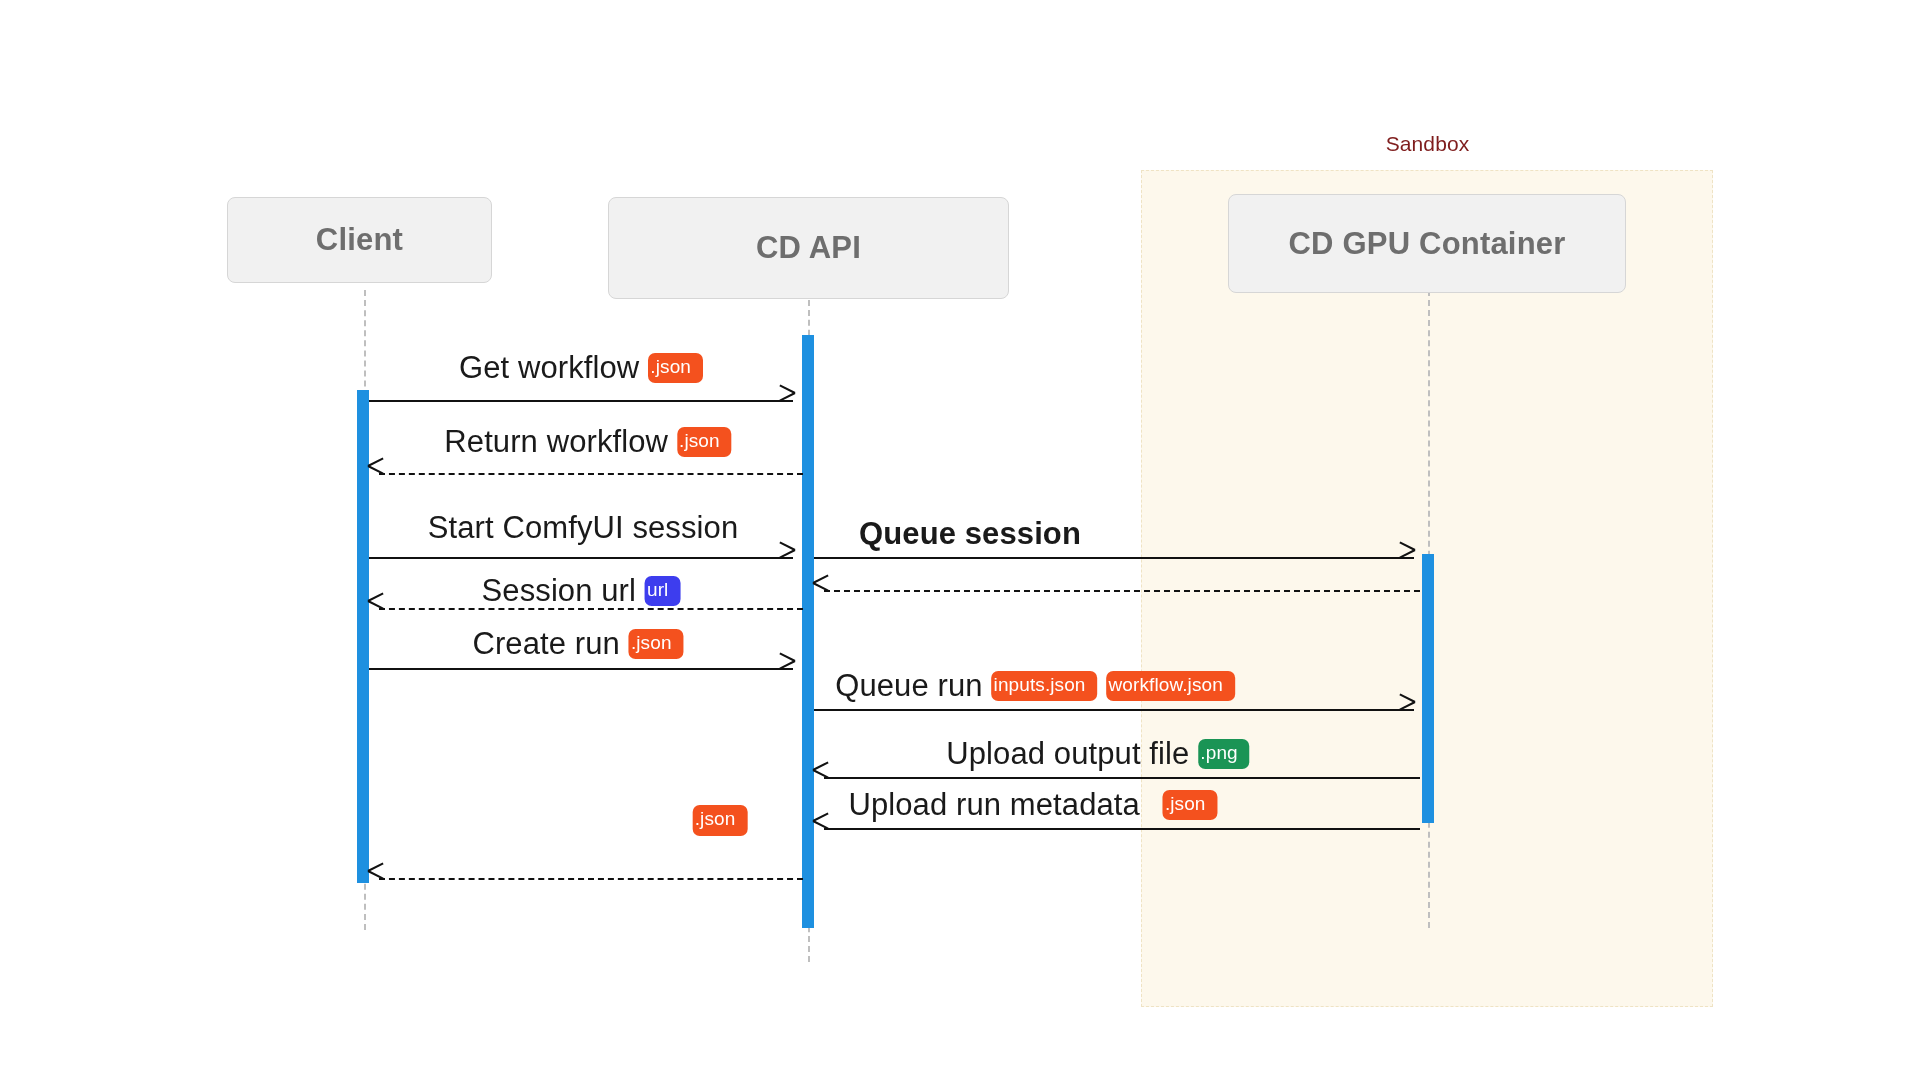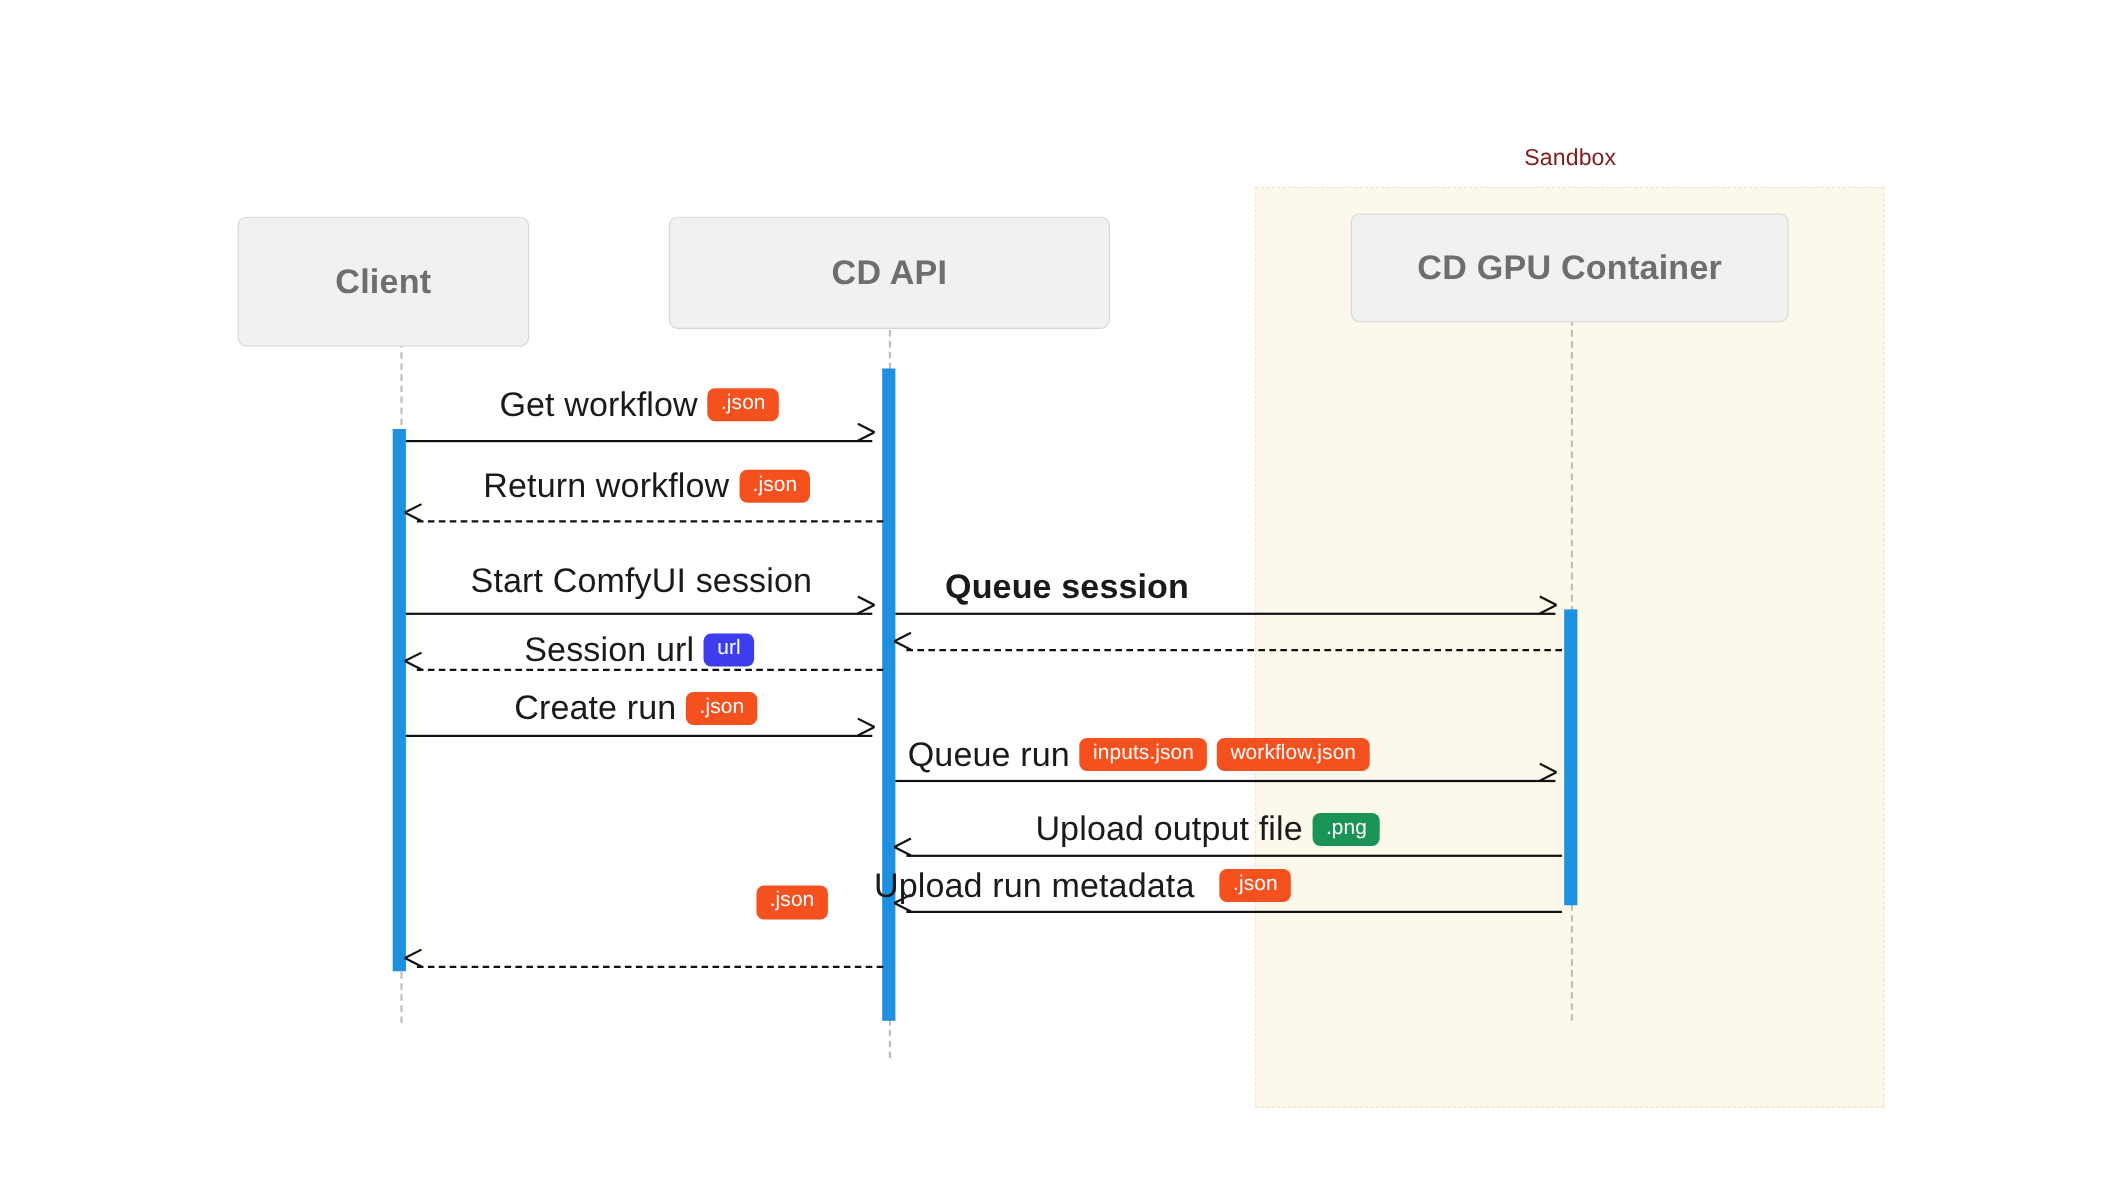--- a/index.html
+++ b/index.html
@@ -128,21 +128,21 @@
     transform: translateX(-50%);
     background: transparent;
   }
   .msg-text {
     font-size: 31px;
     color: #1a1a1a;
     letter-spacing: 0.1px;
   }
   .badge {
     display: inline-block;
-    padding: 4px 12px 6px 12px;
+    padding: 4px 12px 6px 2px;
     border-radius: 7px;
     color: #ffffff;
     font-size: 19px;
     line-height: 1.1;
     letter-spacing: 0.1px;
   }
   .badge.orange { background: #F4511E; }
   .badge.blue   { background: #3D3DEE; }
   .badge.green  { background: #1A9455; }
 
@@ -157,21 +157,21 @@
 
 <div id="stage">
 
   <div class="sandbox-box" style="left:1141px; top:170px; width:572px; height:837px;"></div>
   <div class="sandbox-label" style="left:1310px; top:132px; width:235px;">Sandbox</div>
 
   <div class="lifeline" style="left:364px;  top:290px; height:640px;"></div>
   <div class="lifeline" style="left:808px;  top:290px; height:672px;"></div>
   <div class="lifeline" style="left:1428px; top:290px; height:638px;"></div>
 
-  <div class="participant" style="left:216px; top:197px; width:265px; height:118px;">
+  <div class="participant" style="left:227px; top:197px; width:265px; height:86px;">
     <span class="participant-label">Client</span>
   </div>
 
   <div class="participant" style="left:608px; top:197px; width:401px; height:102px;">
     <span class="participant-label">CD API</span>
   </div>
 
   <div class="participant" style="left:1228px; top:194px; width:398px; height:99px;">
     <span class="participant-label">CD GPU Container</span>
   </div>
@@ -233,21 +233,21 @@
 
   <div class="msg-line" style="left:824px; top:777px; width:596px;"></div>
   <div class="arrowhead open-left" style="left:813px; top:769px;"></div>
   <div class="msg-label" style="left:1098px; top:754px; transform:translate(-50%,-50%);align-items:center;">
     <span class="msg-text">Upload output file</span>
     <span class="badge green">.png</span>
   </div>
 
   <div class="msg-line" style="left:824px; top:828px; width:596px;"></div>
   <div class="arrowhead open-left" style="left:813px; top:820px;"></div>
-  <div class="msg-label" style="left:984px; top:805px; transform:translate(-50%,-50%);gap:23px;">
+  <div class="msg-label" style="left:1033px; top:805px; transform:translate(-50%,-50%);gap:23px;">
     <span class="msg-text">Upload run metadata</span>
     <span class="badge orange">.json</span>
   </div>
 
   <div class="float-badge" style="left:720px; top:805px;">
     <span class="badge orange">.json</span>
   </div>
 
   <div class="msg-line dashed" style="left:379px; top:878px; width:424px;"></div>
   <div class="arrowhead open-left" style="left:368px; top:870px;"></div>

